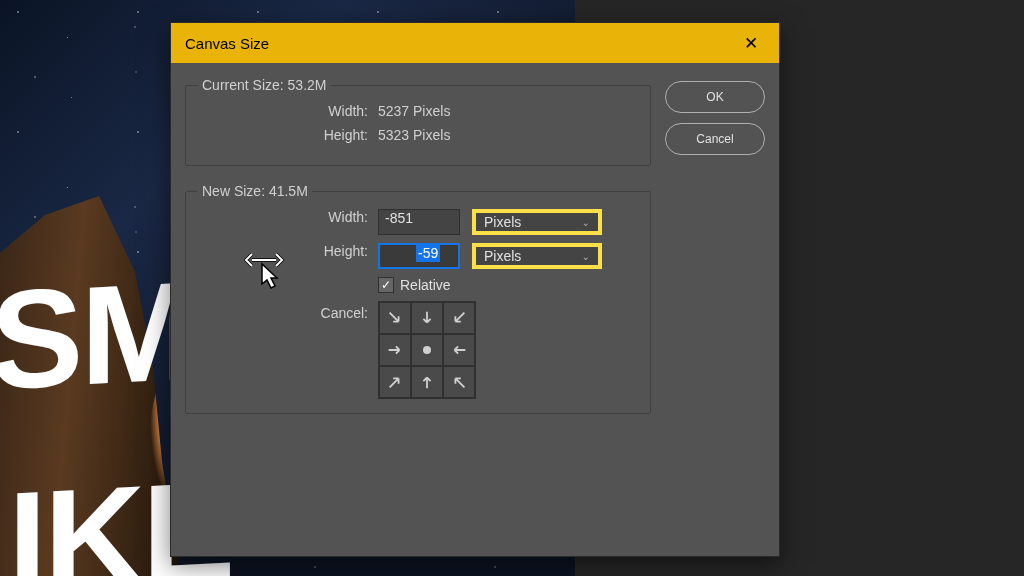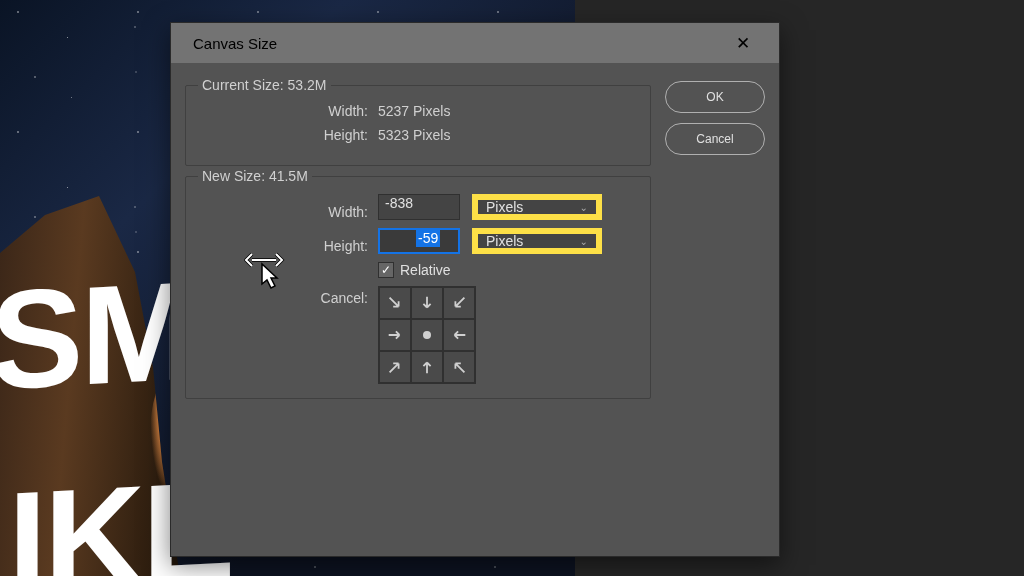--- a/index.html
+++ b/index.html
@@ -48,55 +48,55 @@
       position: absolute; right: 0; top: 0; width: 449px; height: 576px;
       background: #262626;
     }
     .dialog {
       position: absolute; left: 170px; top: 22px; width: 610px; height: 535px;
       background: #535353; border: 1px solid #2a2a2a;
       box-shadow: 0 8px 24px rgba(0,0,0,0.5);
       display: flex; flex-direction: column;
     }
     .titlebar {
-      background: #737373; color: #000; height: 40px;
-      display: flex; align-items: center; padding: 0 22px;
+      background: #eab308; color: #000; height: 40px;
+      display: flex; align-items: center; padding: 0 14px;
       font-size: 15px;
     }
     .titlebar .title { flex: 1; }
     .close-btn {
       width: 28px; height: 28px; display: flex; align-items: center; justify-content: center;
       font-size: 17px; cursor: pointer;
     }
     .body {
       flex: 1; display: flex; padding: 14px; gap: 14px;
     }
-    .main-col { flex: 1; display: flex; flex-direction: column; gap: 2px; }
+    .main-col { flex: 1; display: flex; flex-direction: column; gap: 17px; }
     .side-col { width: 100px; display: flex; flex-direction: column; gap: 10px; padding-top: 4px; }
     .btn {
       border: 1px solid #b0b0b0; border-radius: 18px; height: 32px;
       background: transparent; color: #e0e0e0; font-size: 12px; cursor: pointer;
       display: flex; align-items: center; justify-content: center;
     }
     fieldset {
       border: 1px solid #404040; border-radius: 2px; padding: 10px 12px 14px;
       position: relative;
     }
     legend { padding: 0 4px; color: #d0d0d0; font-size: 14px; }
-    .row { display: flex; align-items: flex-end; margin-bottom: 8px; }
+    .row { display: flex; align-items: flex-start; margin-bottom: 8px; }
     .label { width: 180px; text-align: right; padding-right: 10px; color: #d0d0d0; }
     .value { color: #d0d0d0; }
     .input {
       width: 82px; height: 26px; background: #444; border: 1px solid #303030;
       color: #e0e0e0; padding: 0 6px; font-size: 14px;
     }
     .input.focused { background: #3a3a3a; border: 2px solid #1473e6; color:#fff;padding-left:36px; }
     .input.focused span { background: #1473e6; padding: 1px 2px; }
     .select {
-      width: 130px; height: 26px; background: #444; border: 6px solid #fde047;
+      width: 130px; height: 26px; background: #444; border: 4px solid #fde047;
       color: #e0e0e0; display: flex; align-items: center; padding: 0 8px; margin-left: 12px;
       cursor: pointer; justify-content: space-between;
     }
     .select.disabled { opacity: 0.5; cursor: default; }
     .chev { font-size: 10px; color: #aaa; }
     .checkbox {
       width: 16px; height: 16px; background: #666; border: 1px solid #303030;
       display: inline-flex; align-items: center; justify-content: center;
       margin-right: 6px; color: #fff; font-size: 12px;
     }
@@ -146,21 +146,21 @@
         <div class="row">
           <div class="label">Height:</div>
           <div class="value">5323 Pixels</div>
         </div>
       </fieldset>
 
       <fieldset>
         <legend>New Size: 41.5M</legend>
         <div class="row">
           <div class="label">Width:</div>
-          <div class="input"><span>-838</span></div>
+          <div class="input"><span>-851</span></div>
           <div class="select">
             <span>Pixels</span>
             <span class="chev">⌄</span>
           </div>
         </div>
         <div class="row">
           <div class="label">Height:</div>
           <div class="input focused"><span>-59</span></div>
           <div class="select">
             <span>Pixels</span>

